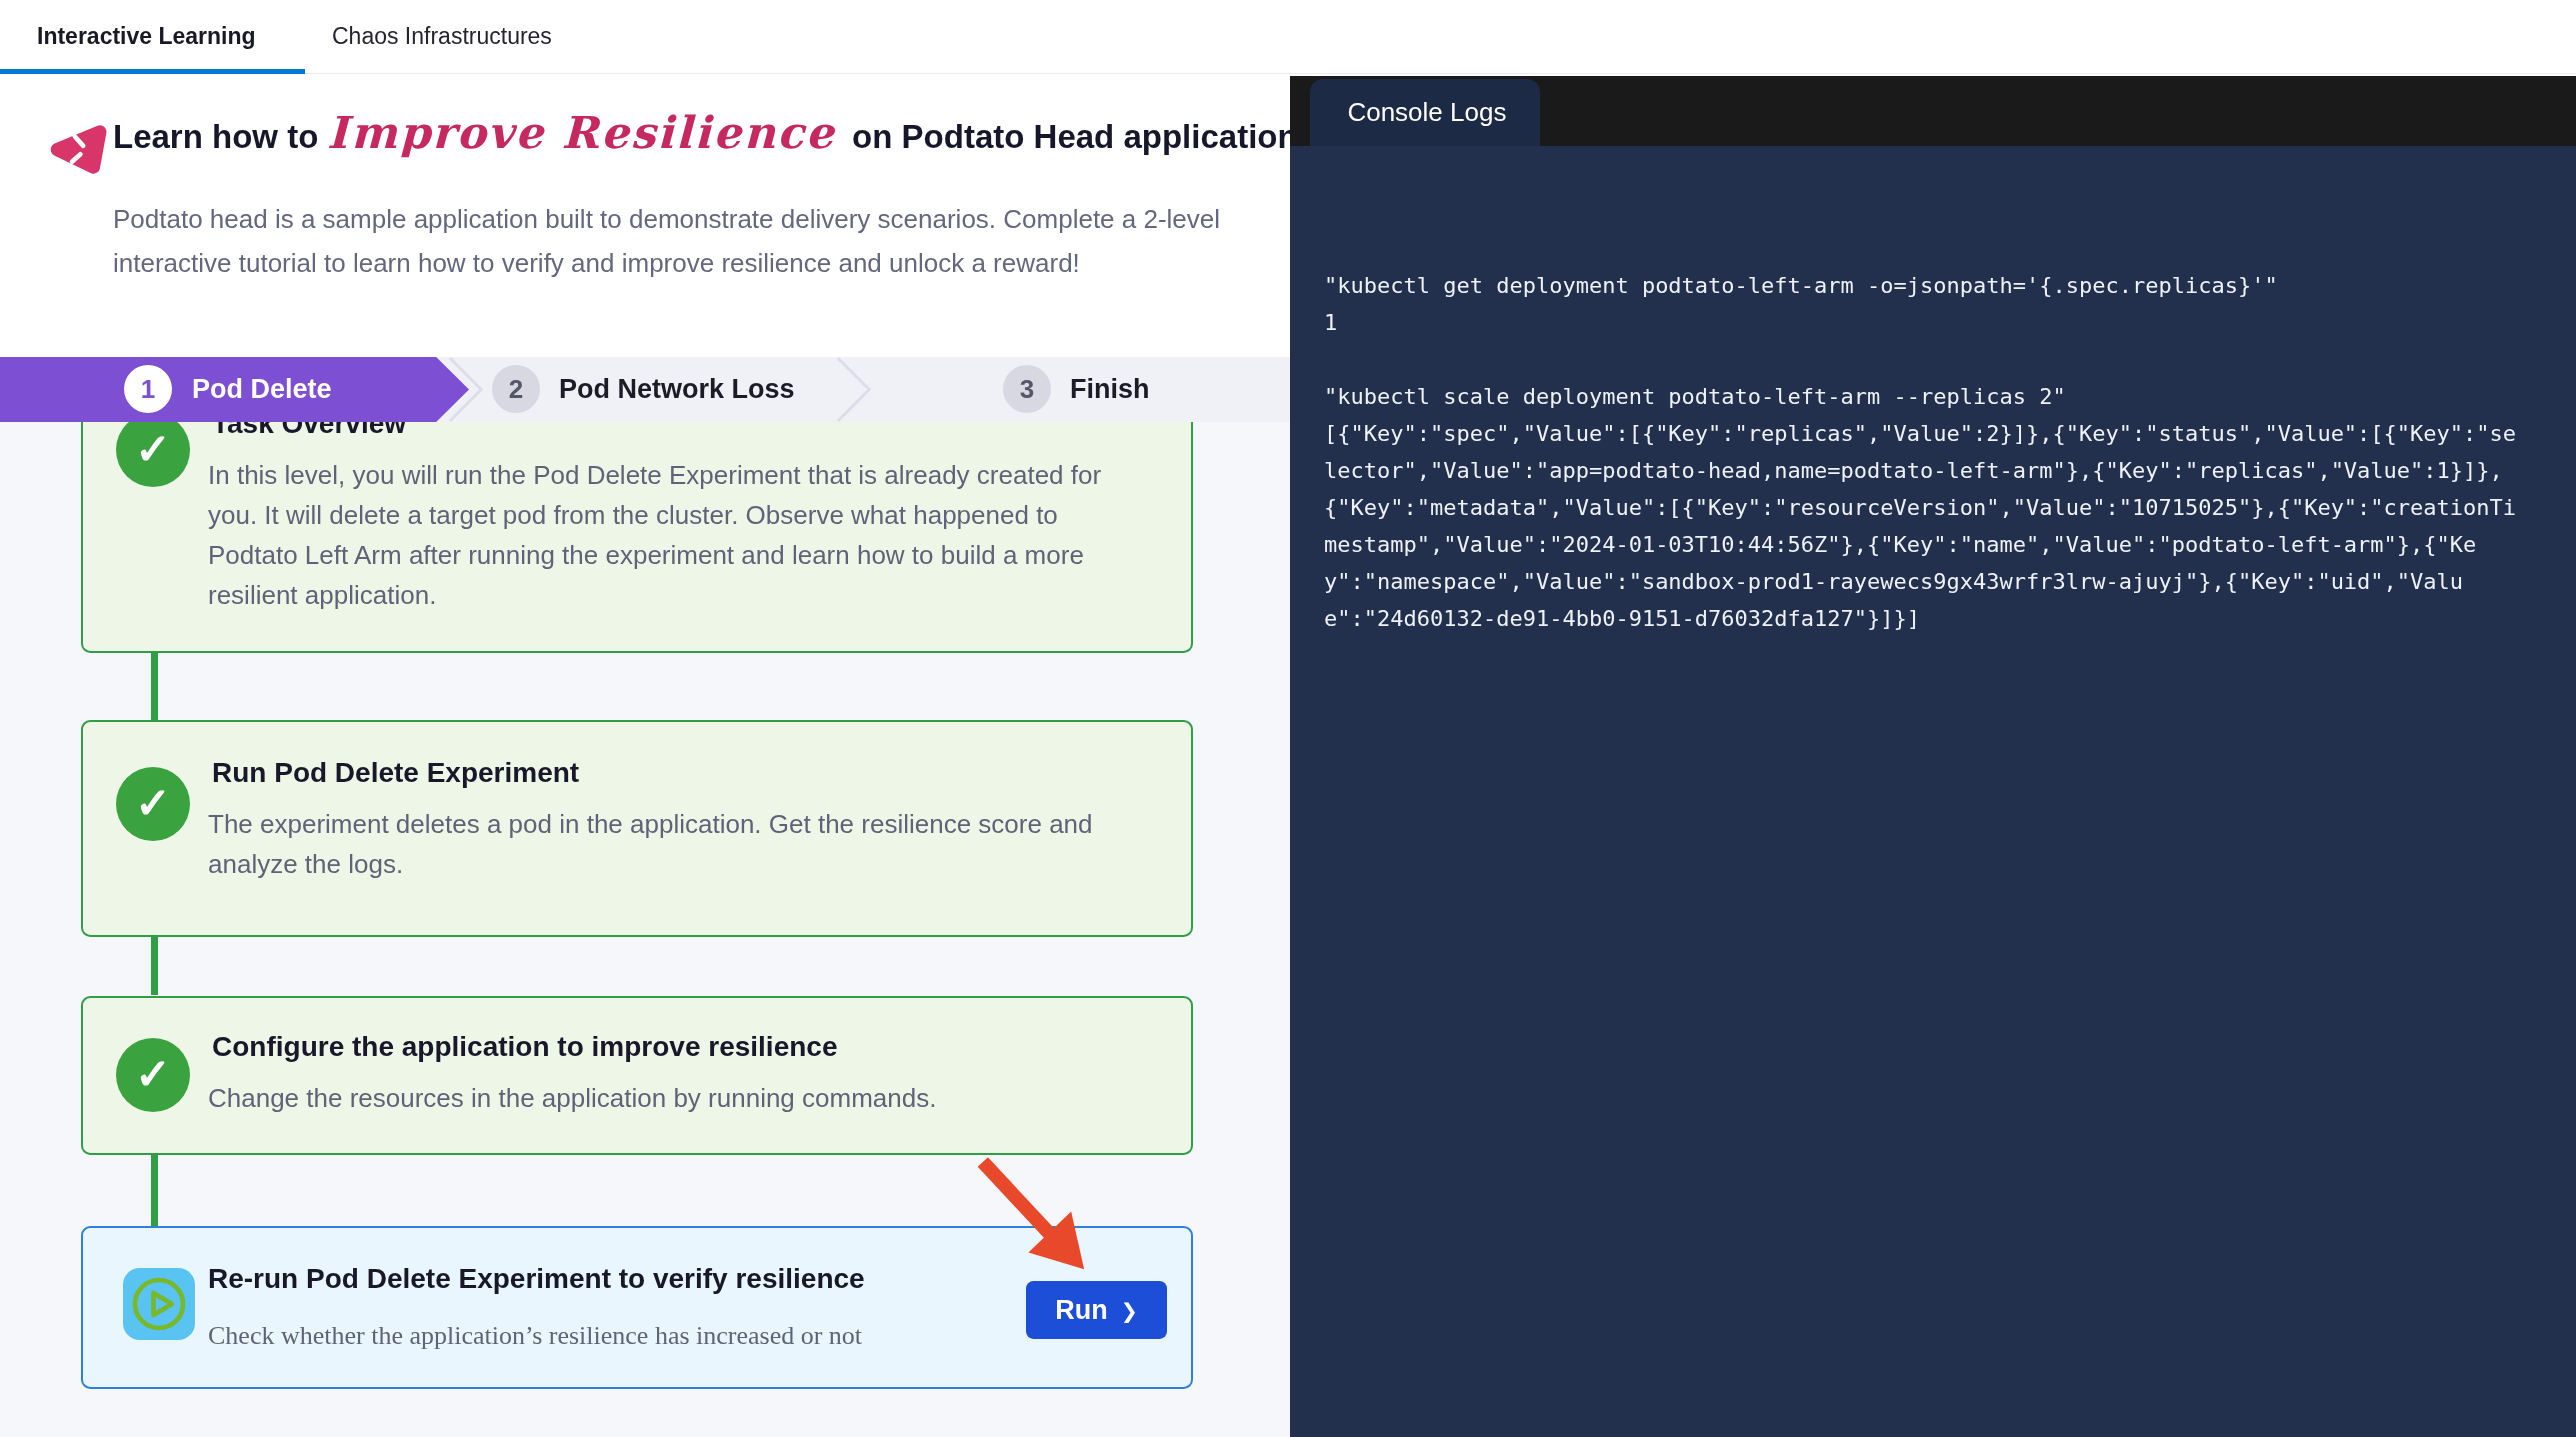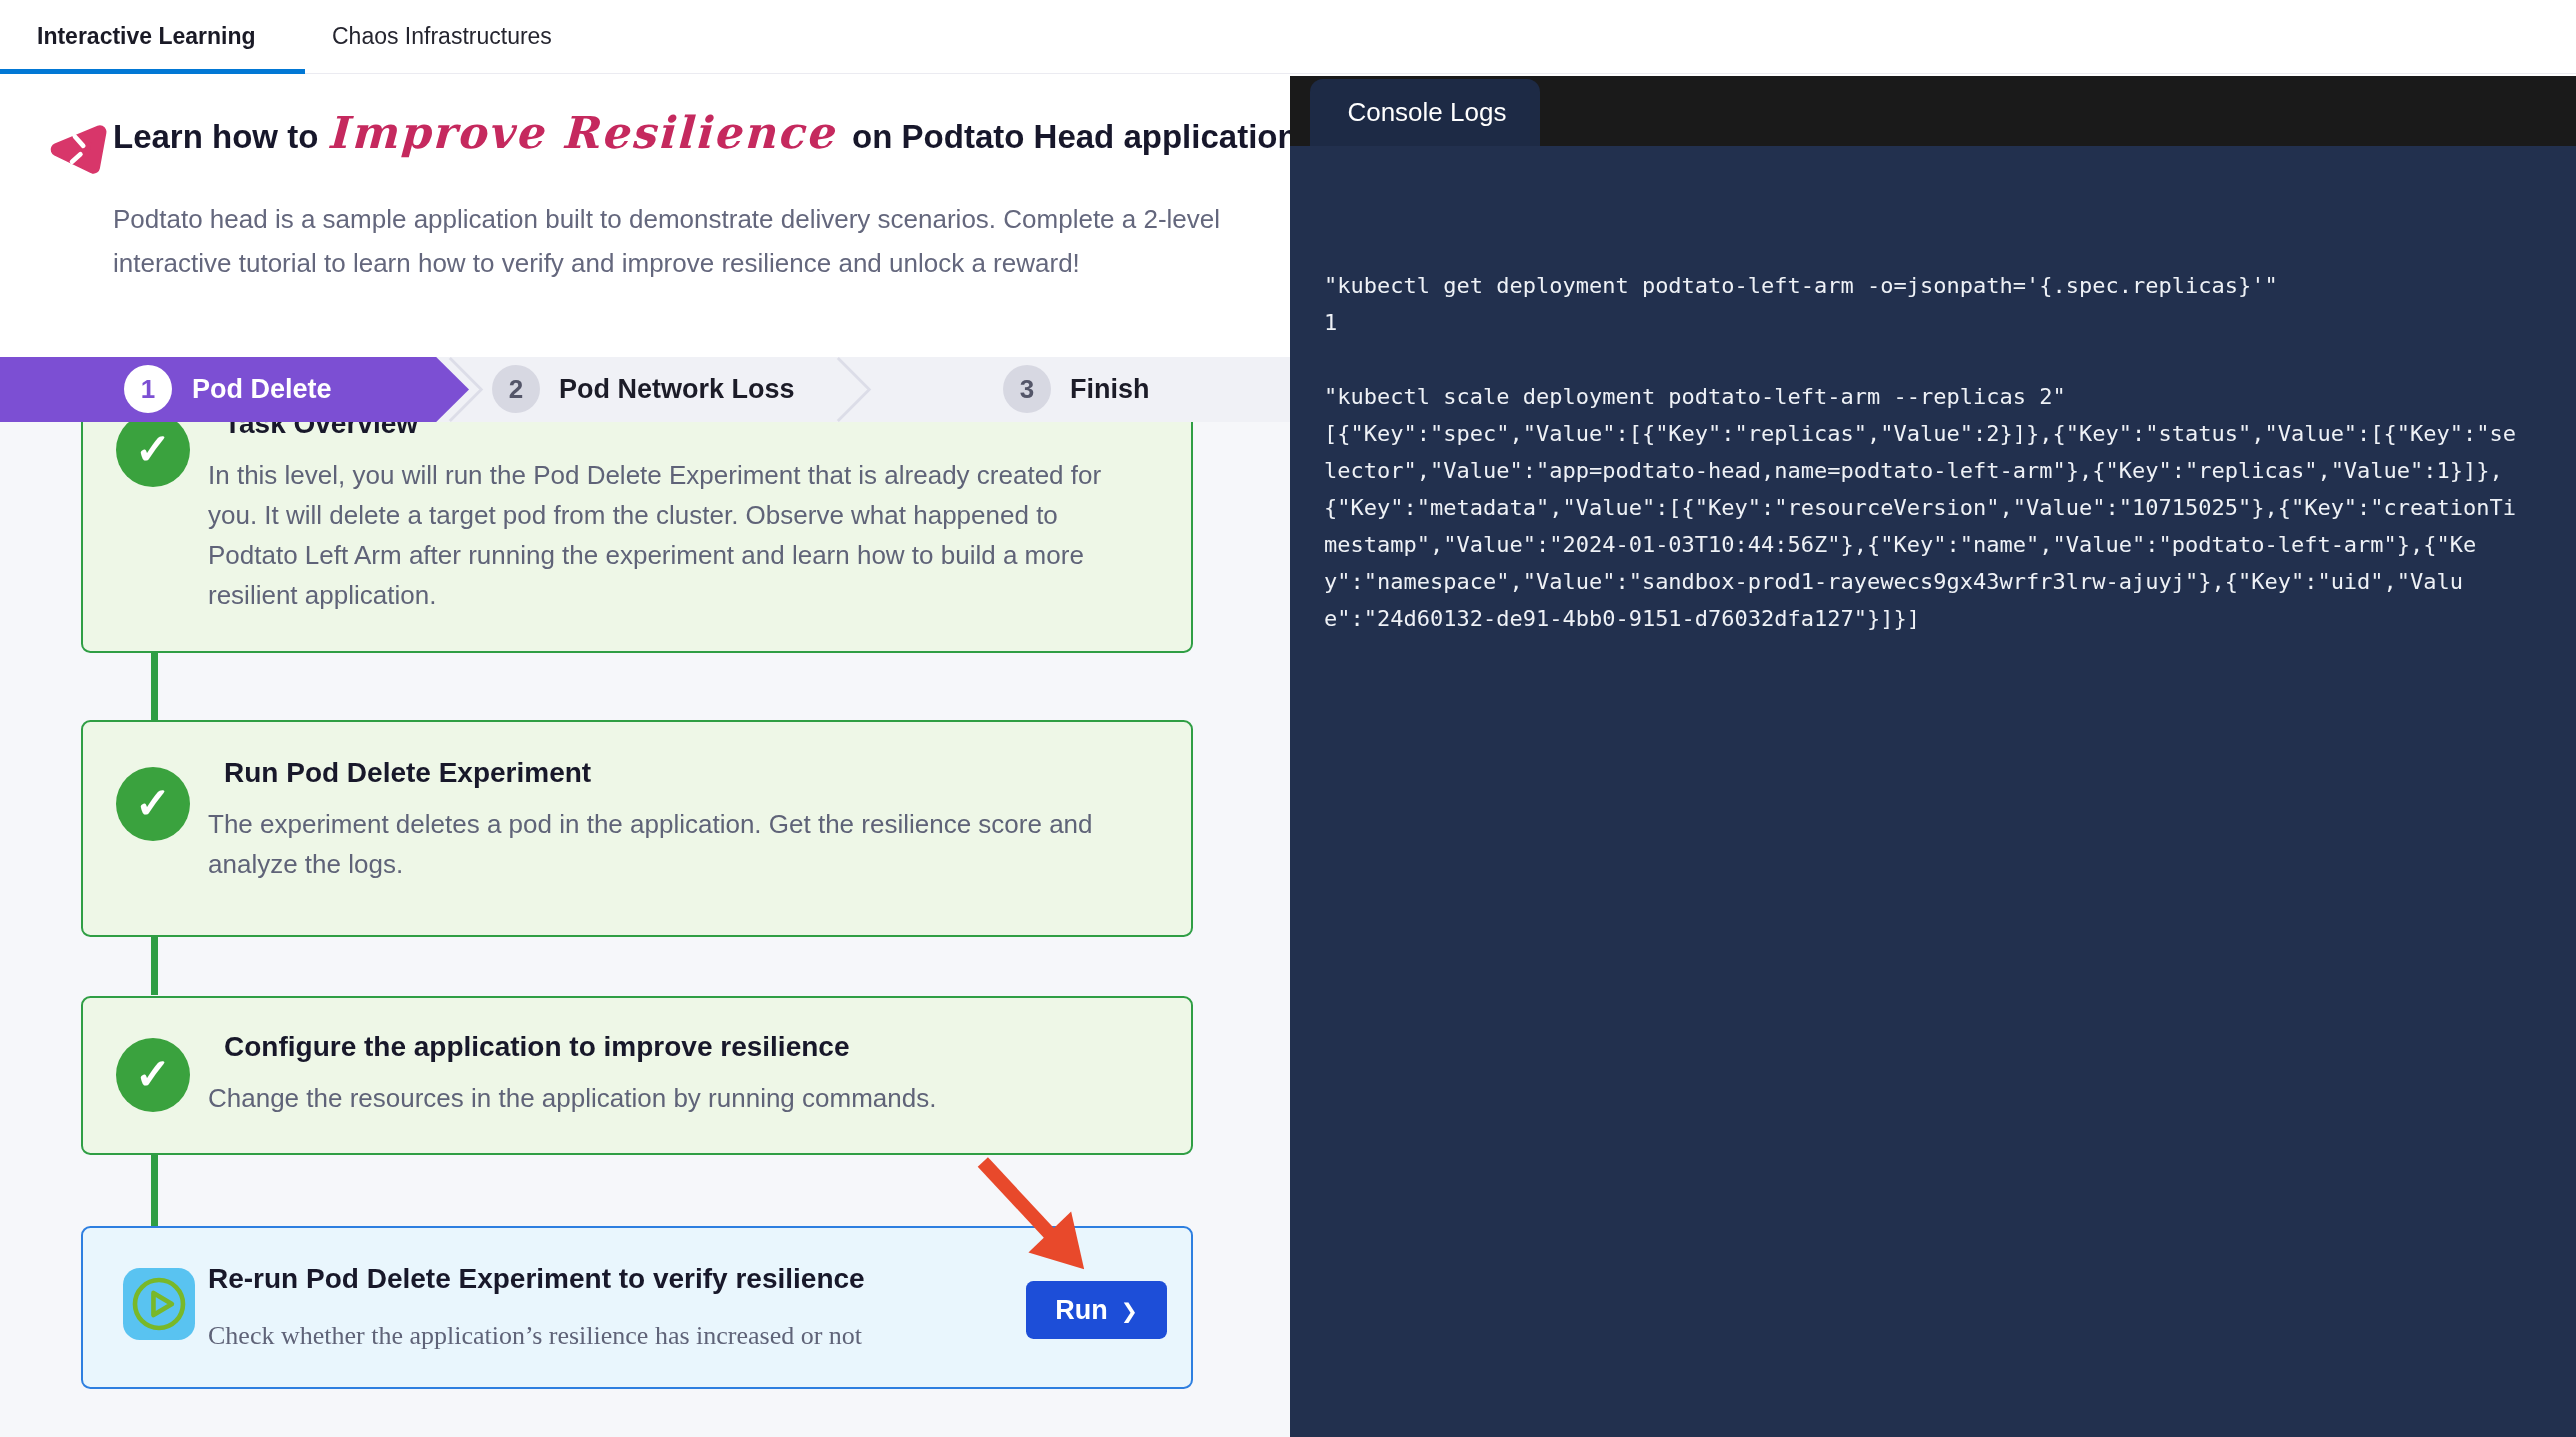--- a/index.html
+++ b/index.html
@@ -35,21 +35,21 @@
   .step-label.l2{left:559px;color:#1c1c28;}
   .step-label.l3{left:1070px;color:#1c1c28;}
   
   .card{position:absolute;left:81px;width:1112px;box-sizing:border-box;border-radius:9.3px;padding-left:125px;padding-right:51px;}
   .card.green{background:#eef7e7;border:2.8px solid #2f9e44;}
   .card.blue{background:#e9f6fd;border:2.8px solid #2e7fe0;}
   .card-1{top:325px;height:254px;padding-top:7.4px;z-index:1;}
   .card-2{top:646px;height:217px;padding-top:35px;}
   .card-3{top:922px;height:159px;padding-top:33px;}
   .card-4{top:1152px;height:163px;padding:0;}
-  .card-title{font-size:28px;font-weight:700;color:#18182a;margin:0 0 15px 16px;}
+  .card-title{font-size:28px;font-weight:700;color:#18182a;margin:0 0 15px 4px;}
   .card-body{font-size:26px;line-height:40px;color:#5f6378;}
   .card-1 .card-body{width:939px;}
   .card-2 .card-body{width:897px;}
   .check-badge{position:absolute;left:33px;width:74px;height:74px;border-radius:50%;background:#3aa23e;color:#fff;
     text-align:center;line-height:72px;font-size:43px;font-weight:700;}
   .card-1 .check-badge{top:12px;}
   .card-2 .check-badge{top:45px;}
   .card-3 .check-badge{top:40px;}
   .connector{position:absolute;left:151px;width:6.5px;background:#2f9e44;}
   .conn-1{top:579px;height:67px;}

